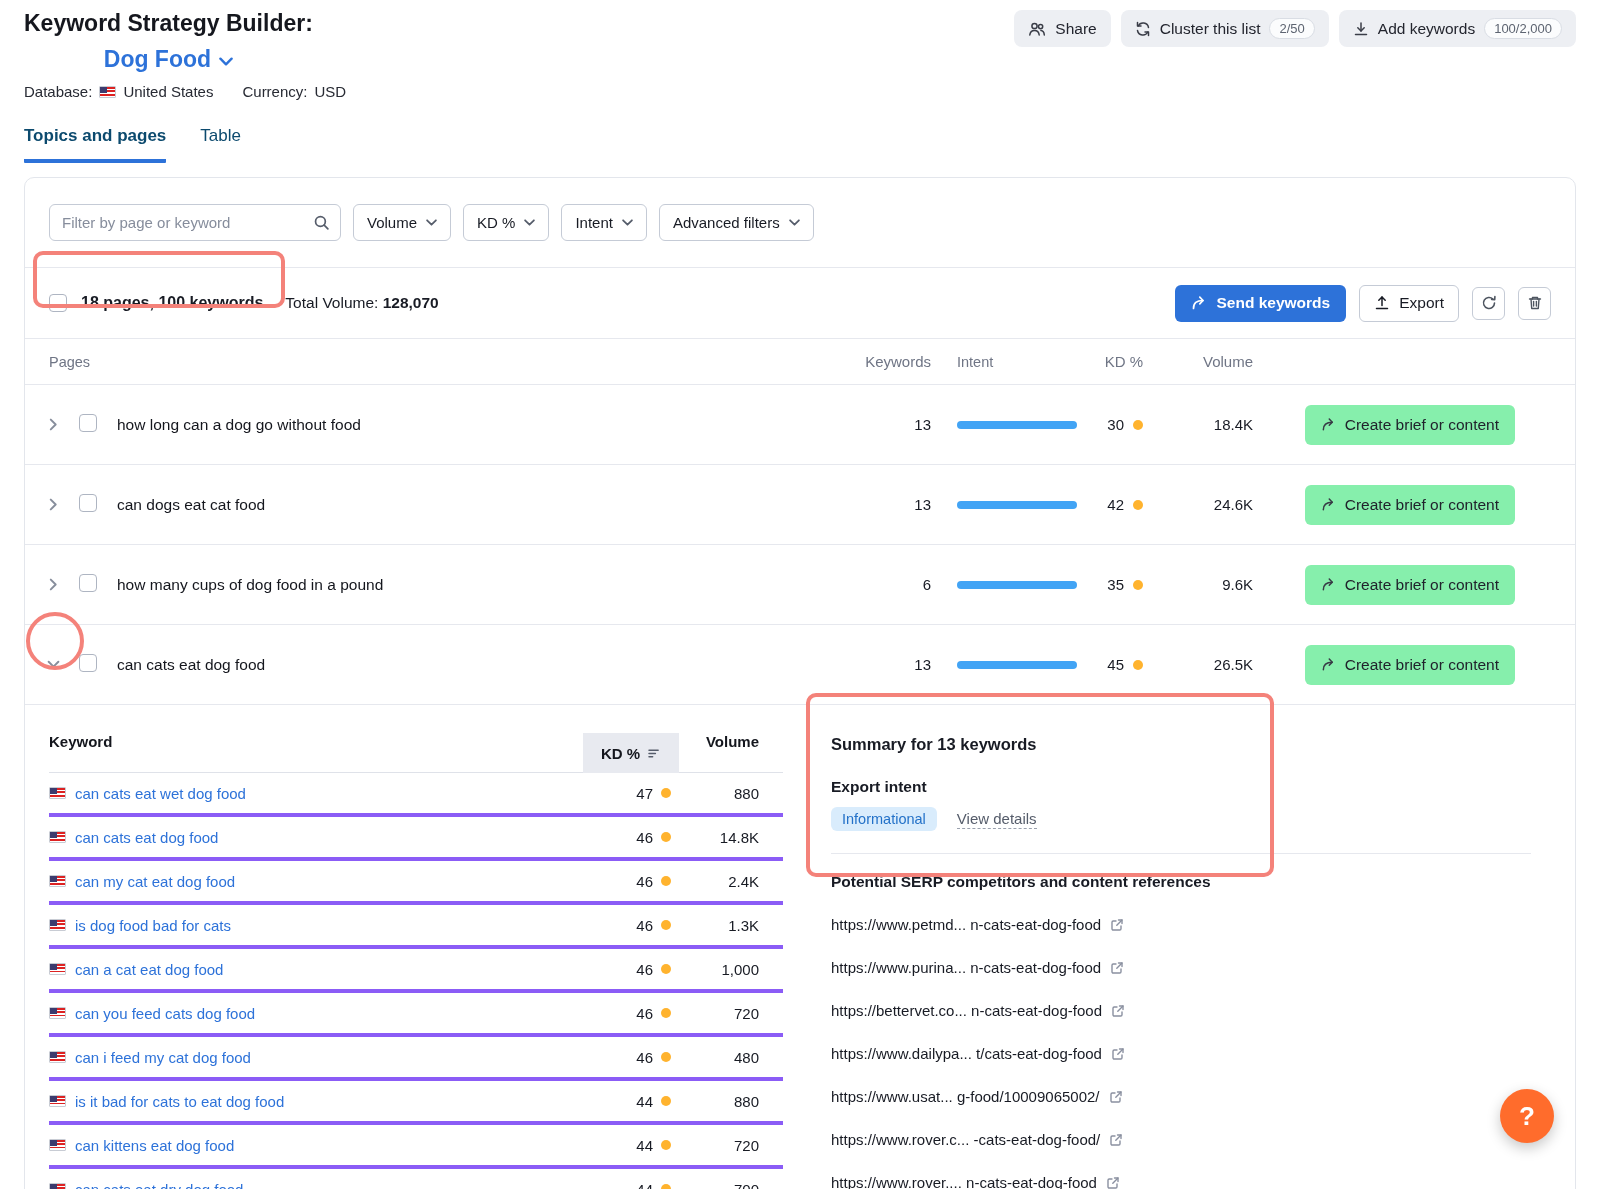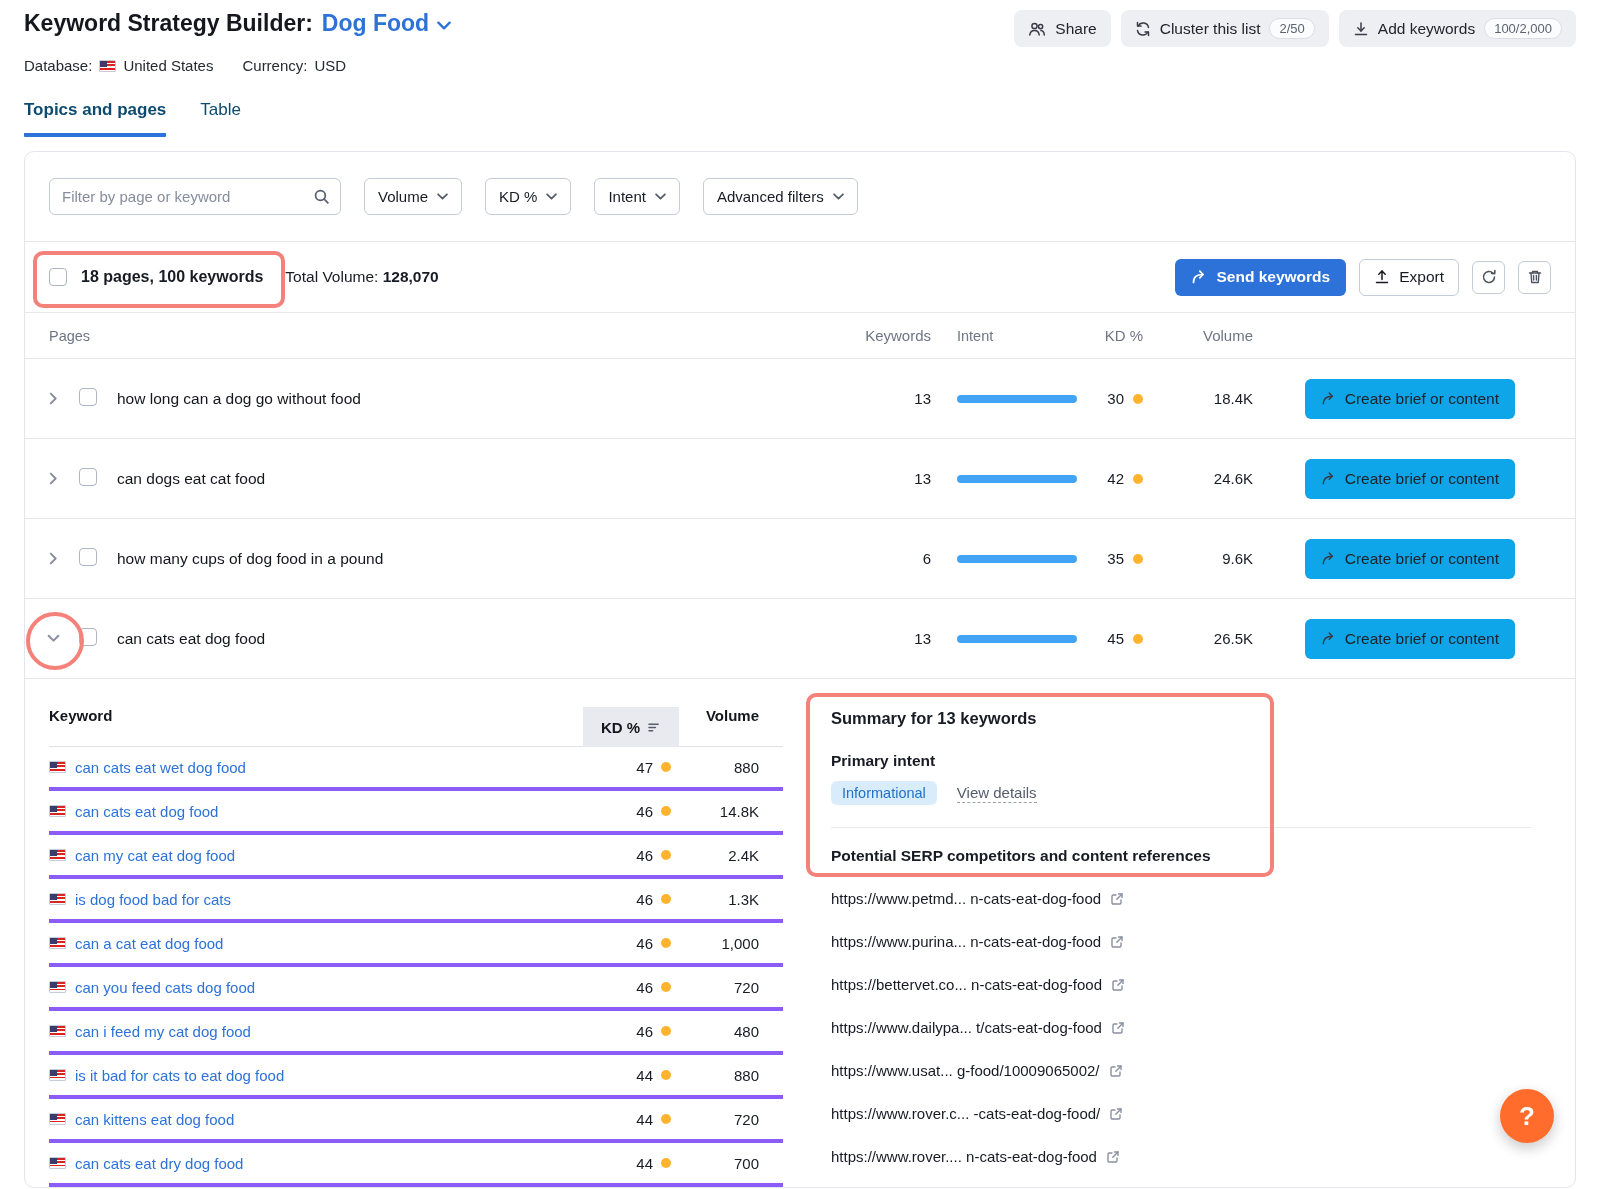--- a/index.html
+++ b/index.html
@@ -8,21 +8,21 @@
     font-family:"Liberation Sans","DejaVu Sans",sans-serif;
     background:#fff; color:#181b24; position:relative; overflow:hidden;
   }
   button { font:inherit; border:none; background:none; cursor:pointer; color:inherit; }
   svg { display:block; }
 
   .page { padding:10px 24px 0; }
 
   
   .topbar { display:flex; justify-content:space-between; align-items:flex-start; }
-  .title-wrap { display:flex; align-items:center; gap:9px; }
+  .title-wrap { display:flex; align-items:center; gap:9px;flex-direction:column; }
   .title-wrap h1 { font-size:23px; font-weight:700; color:#15171e; }
   .list-picker { display:flex; align-items:center; gap:8px; font-size:23px; font-weight:700; color:var(--accent,#2d72d9); }
   .top-actions { display:flex; gap:10px; }
   .gbtn { display:flex; align-items:center; gap:9px; height:37px; padding:0 14px; background:#edeff3; border-radius:8px; font-size:15.5px; color:#23252e; }
   .gbtn .i { color:#3a3d47; }
   .pill { background:#fbfcfd; border:1px solid #d9dde4; border-radius:999px; padding:2px 9px; font-size:13px; color:#5d6471; }
 
   .meta { display:flex; align-items:center; gap:7px; margin-top:10px; font-size:15px; color:#272a33; }
   .ml { margin-left:22px; }
 
@@ -32,21 +32,21 @@
   .usflag::before { content:""; position:absolute; left:0; top:0; width:7px; height:6px; background:#3c3b6e; }
 
   
   .tabs { display:flex; gap:34px; margin-top:26px; }
   .tab { font-size:17px; color:#0c4a6e; padding-bottom:13px; border-bottom:4px solid transparent; border-radius:1px; }
   .tab.active { font-weight:700; border-bottom-color:var(--accent,#2d72d9); }
 
   
   .panel { margin-top:14px; border:1px solid #e3e6ec; border-radius:10px; background:#fff; }
 
-  .filter-row { display:flex; gap:23px; padding:26px 24px; border-bottom:1px solid #e6e8ee; }
+  .filter-row { display:flex; gap:12px; padding:26px 24px; border-bottom:1px solid #e6e8ee; }
   .search-box { display:flex; align-items:center; width:292px; height:37px; border:1px solid #c5cbd6; border-radius:6px; padding:0 10px 0 12px; }
   .search-box input { border:none; outline:none; flex:1; font:inherit; font-size:15px; color:#181b24; min-width:0; }
   .search-box input::placeholder { color:#868d9c; }
   .search-ic { color:#565d6b; }
   .fbtn { display:flex; align-items:center; gap:9px; height:37px; padding:0 13px; border:1px solid #c5cbd6; border-radius:6px; font-size:15px; color:#181b24; background:#fff; }
   .chev { color:#565d6b; }
   .list-picker .chev { color:var(--accent,#2d72d9); margin-top:4px; }
 
   .selection-row { display:flex; align-items:center; height:71px; padding:0 24px; border-bottom:1px solid #e6e8ee; }
   .checkbox { width:18px; height:18px; border:1.5px solid #aeb5c2; border-radius:4px; background:#fff; flex:none; display:inline-block; }
@@ -66,21 +66,21 @@
   .c-check { width:38px; flex:none; }
   .c-name { flex:1; font-size:15.5px; color:#14161d; }
   .c-kw { width:80px; flex:none; text-align:right; font-size:15px; }
   .c-intent { width:150px; flex:none; padding-left:26px; }
   .bar { display:block; width:120px; height:8px; border-radius:4px; background:var(--intent-bar,#42a4f5); }
   .c-kd { width:110px; flex:none; display:flex; align-items:center; justify-content:flex-end; gap:9px; padding-right:48px; font-size:15px; }
   .dot { width:10px; height:10px; border-radius:50%; background:var(--kd-dot,#ffb32e); flex:none; }
   .c-vol { width:110px; flex:none; text-align:right; font-size:15px; padding-right:48px; }
   .thead .c-vol, .thead .c-kd { padding-right:48px; }
   .c-action { width:250px; flex:none; display:flex; justify-content:flex-end; padding-right:36px; }
-  .action-btn { display:flex; align-items:center; gap:9px; height:40px; padding:16px 16px; background:#0ea5e9; border-radius:6px; font-size:15.5px; color:#20232c; white-space:nowrap; }
+  .action-btn { display:flex; align-items:center; gap:9px; height:40px; padding:16px 16px; background:#86efac; border-radius:6px; font-size:15.5px; color:#20232c; white-space:nowrap; }
   .action-btn .i { color:#383c46; }
 
   
   .expanded-area { display:flex; gap:48px; padding:28px 24px 0; }
   .kw-table { width:734px; flex:none; }
   .kw-head { display:flex; align-items:flex-start; height:40px; border-bottom:1px solid #dfe2e9; font-size:15px; font-weight:700; color:#14161d; }
   .h-kw { flex:1; }
   .kw-kd-head { width:96px; height:40px; flex:none; background:#e8eaf0; display:flex; align-items:center; justify-content:center; gap:8px; }
   .sort-ic { color:#565d6b; }
   .h-vol { width:104px; flex:none; text-align:right; padding-right:24px; }
@@ -551,21 +551,21 @@
               <span>44</span>
               <span class="dot"></span>
             </span>
             <span class="kw-vol">700</span>
           </div>
 
       </div>
 
       <div class="summary">
         <div class="sum-title">Summary for 13 keywords</div>
-        <div class="sum-label">Primary intent</div>
+        <div class="sum-label">Export intent</div>
         <div class="badge-row">
           <span class="intent-badge">Informational</span>
           <span class="view-details">View details</span>
         </div>
         <hr class="sum-divider">
         <div class="serp-heading">Potential SERP competitors and content references</div>
         <div class="links">
 
             <div class="link-row">
               <span>https://www.petmd... n-cats-eat-dog-food</span>

